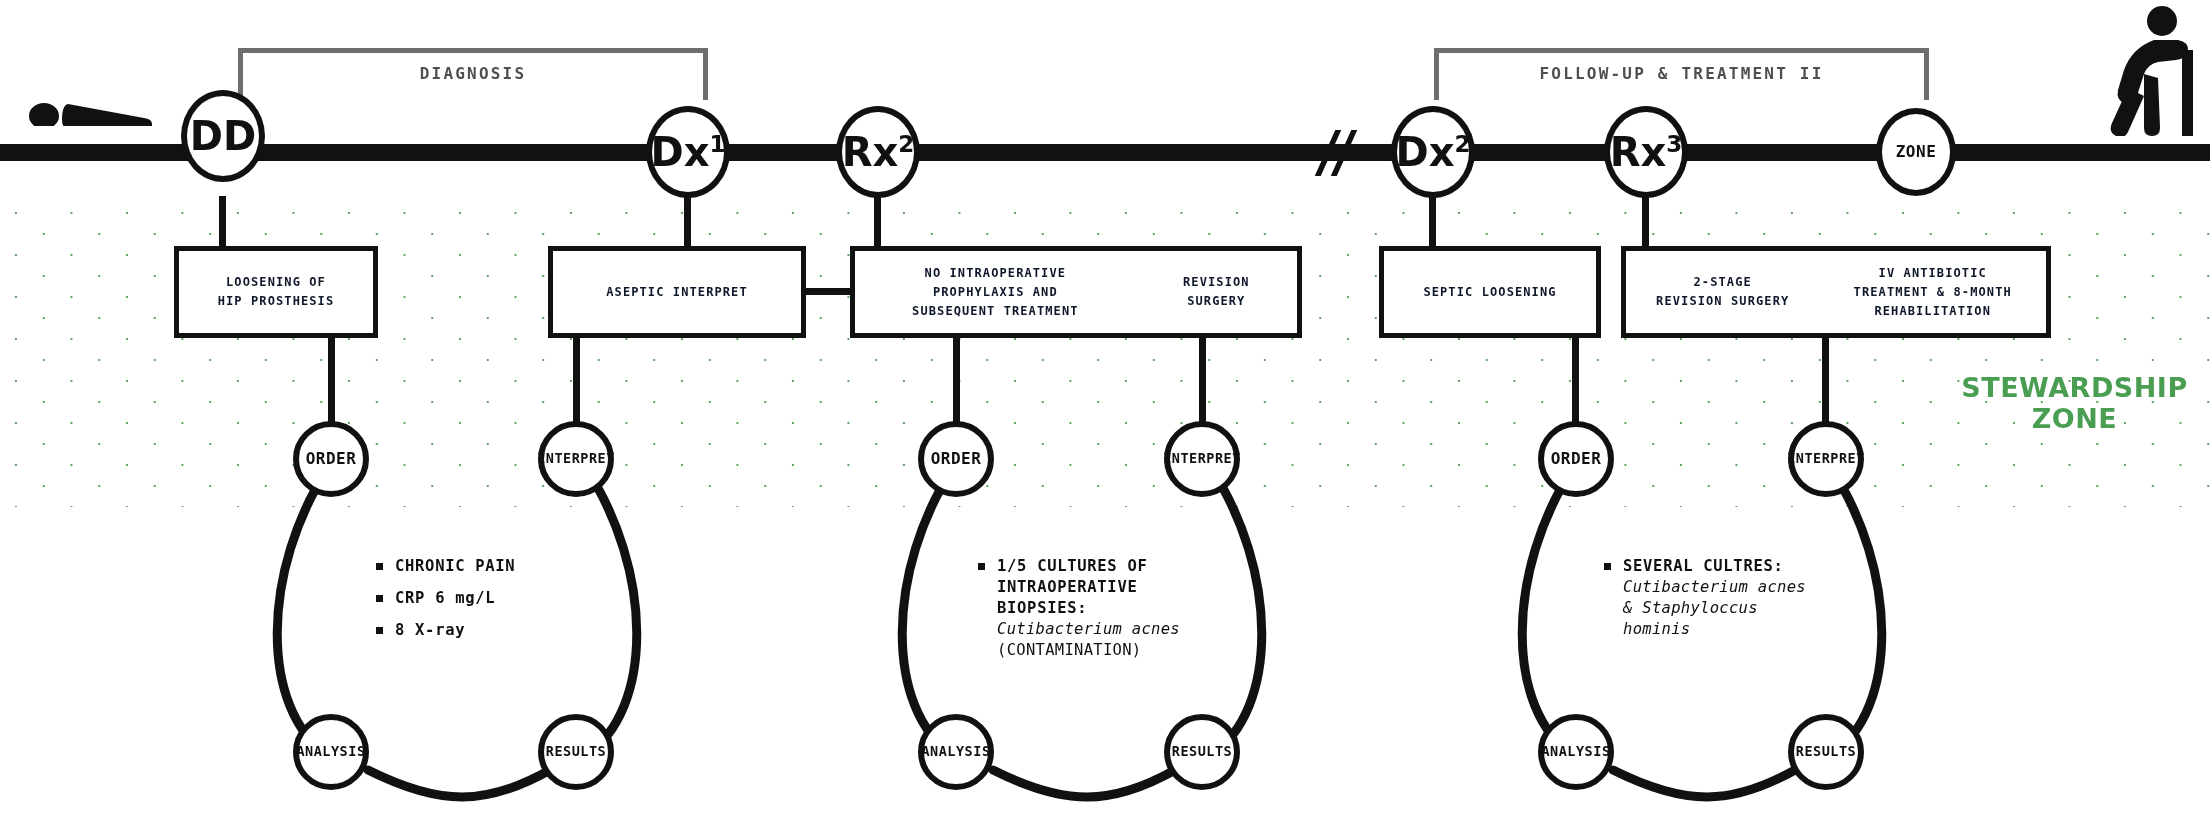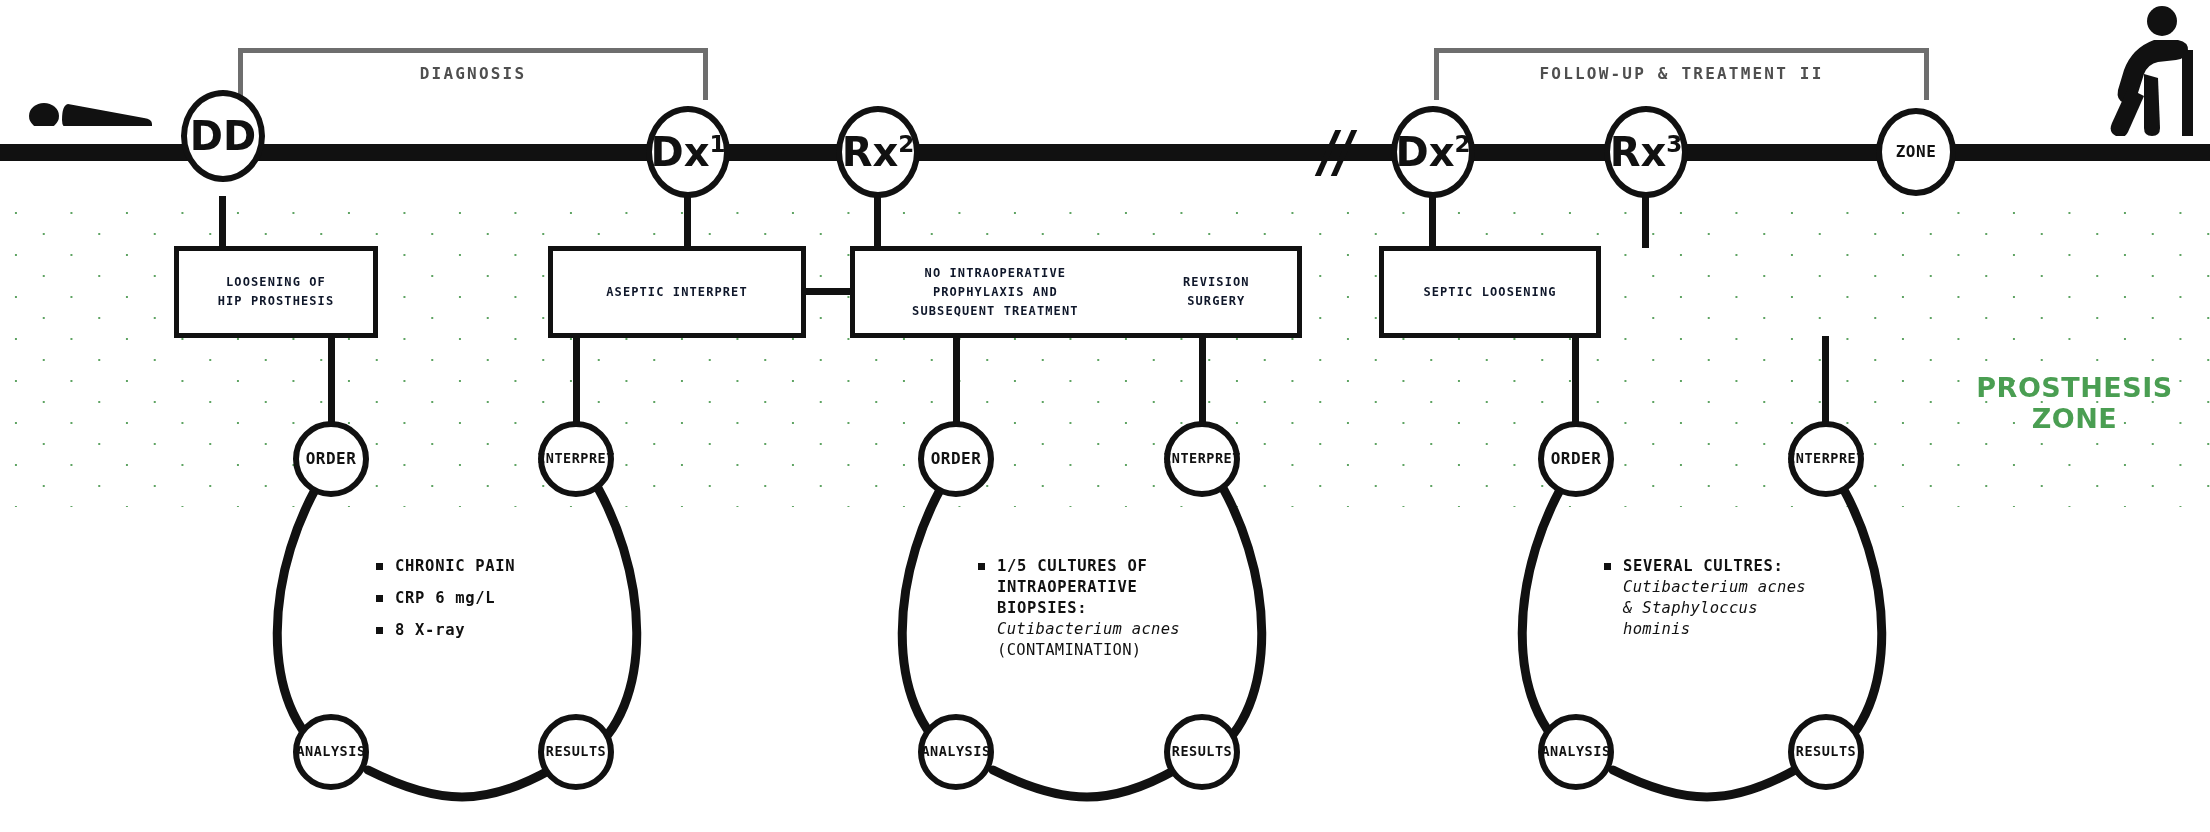--- a/index.html
+++ b/index.html
@@ -274,20 +274,31 @@
     <div class="cell" style="width:165px;">
       <div class="btext">REVISION
 SURGERY</div>
     </div>
   </div>
 
   <div class="cbox" style="left:1379px; top:246px; width:222px; height:92px;">
     <div class="btext">SEPTIC LOOSENING</div>
   </div>
 
+  <div class="cbox split" style="left:1621px; top:246px; width:430px; height:92px;">
+    <div class="cell" style="width:198px;">
+      <div class="btext">2-STAGE
+REVISION SURGERY</div>
+    </div>
+    <div class="cell" style="width:232px;">
+      <div class="btext">IV ANTIBIOTIC
+TREATMENT &amp; 8-MONTH
+REHABILITATION</div>
+    </div>
+  </div>
 
   <div class="stem" style="left:328px; top:336px; width:7px; height:90px;"></div>
   <div class="stem" style="left:573px; top:336px; width:7px; height:90px;"></div>
   <div class="stem" style="left:953px; top:336px; width:7px; height:90px;"></div>
   <div class="stem" style="left:1199px; top:336px; width:7px; height:90px;"></div>
   <div class="stem" style="left:1572px; top:336px; width:7px; height:90px;"></div>
   <div class="stem" style="left:1822px; top:336px; width:7px; height:90px;"></div>
 
   <svg class="loop" style="left:250px; top:420px;" width="420" height="400" viewBox="0 0 420 400">
     <path d="M80 45 C 10 150, 10 290, 78 335" stroke="#111" stroke-width="9" fill="none" stroke-linecap="round"></path>
@@ -370,16 +381,16 @@
     <ul>
       <li>
         <span style="white-space:pre-line;">SEVERAL CULTRES:</span><br>
         <i style="white-space:pre-line;">Cutibacterium acnes
 &amp; Staphyloccus
 hominis</i>
       </li>
     </ul>
   </div>
 
-  <div class="zone-label" style="white-space:pre-line;">PROSTHESIS
+  <div class="zone-label" style="white-space:pre-line;">STEWARDSHIP
 ZONE</div>
 
 </div>
 
 </body></html>

